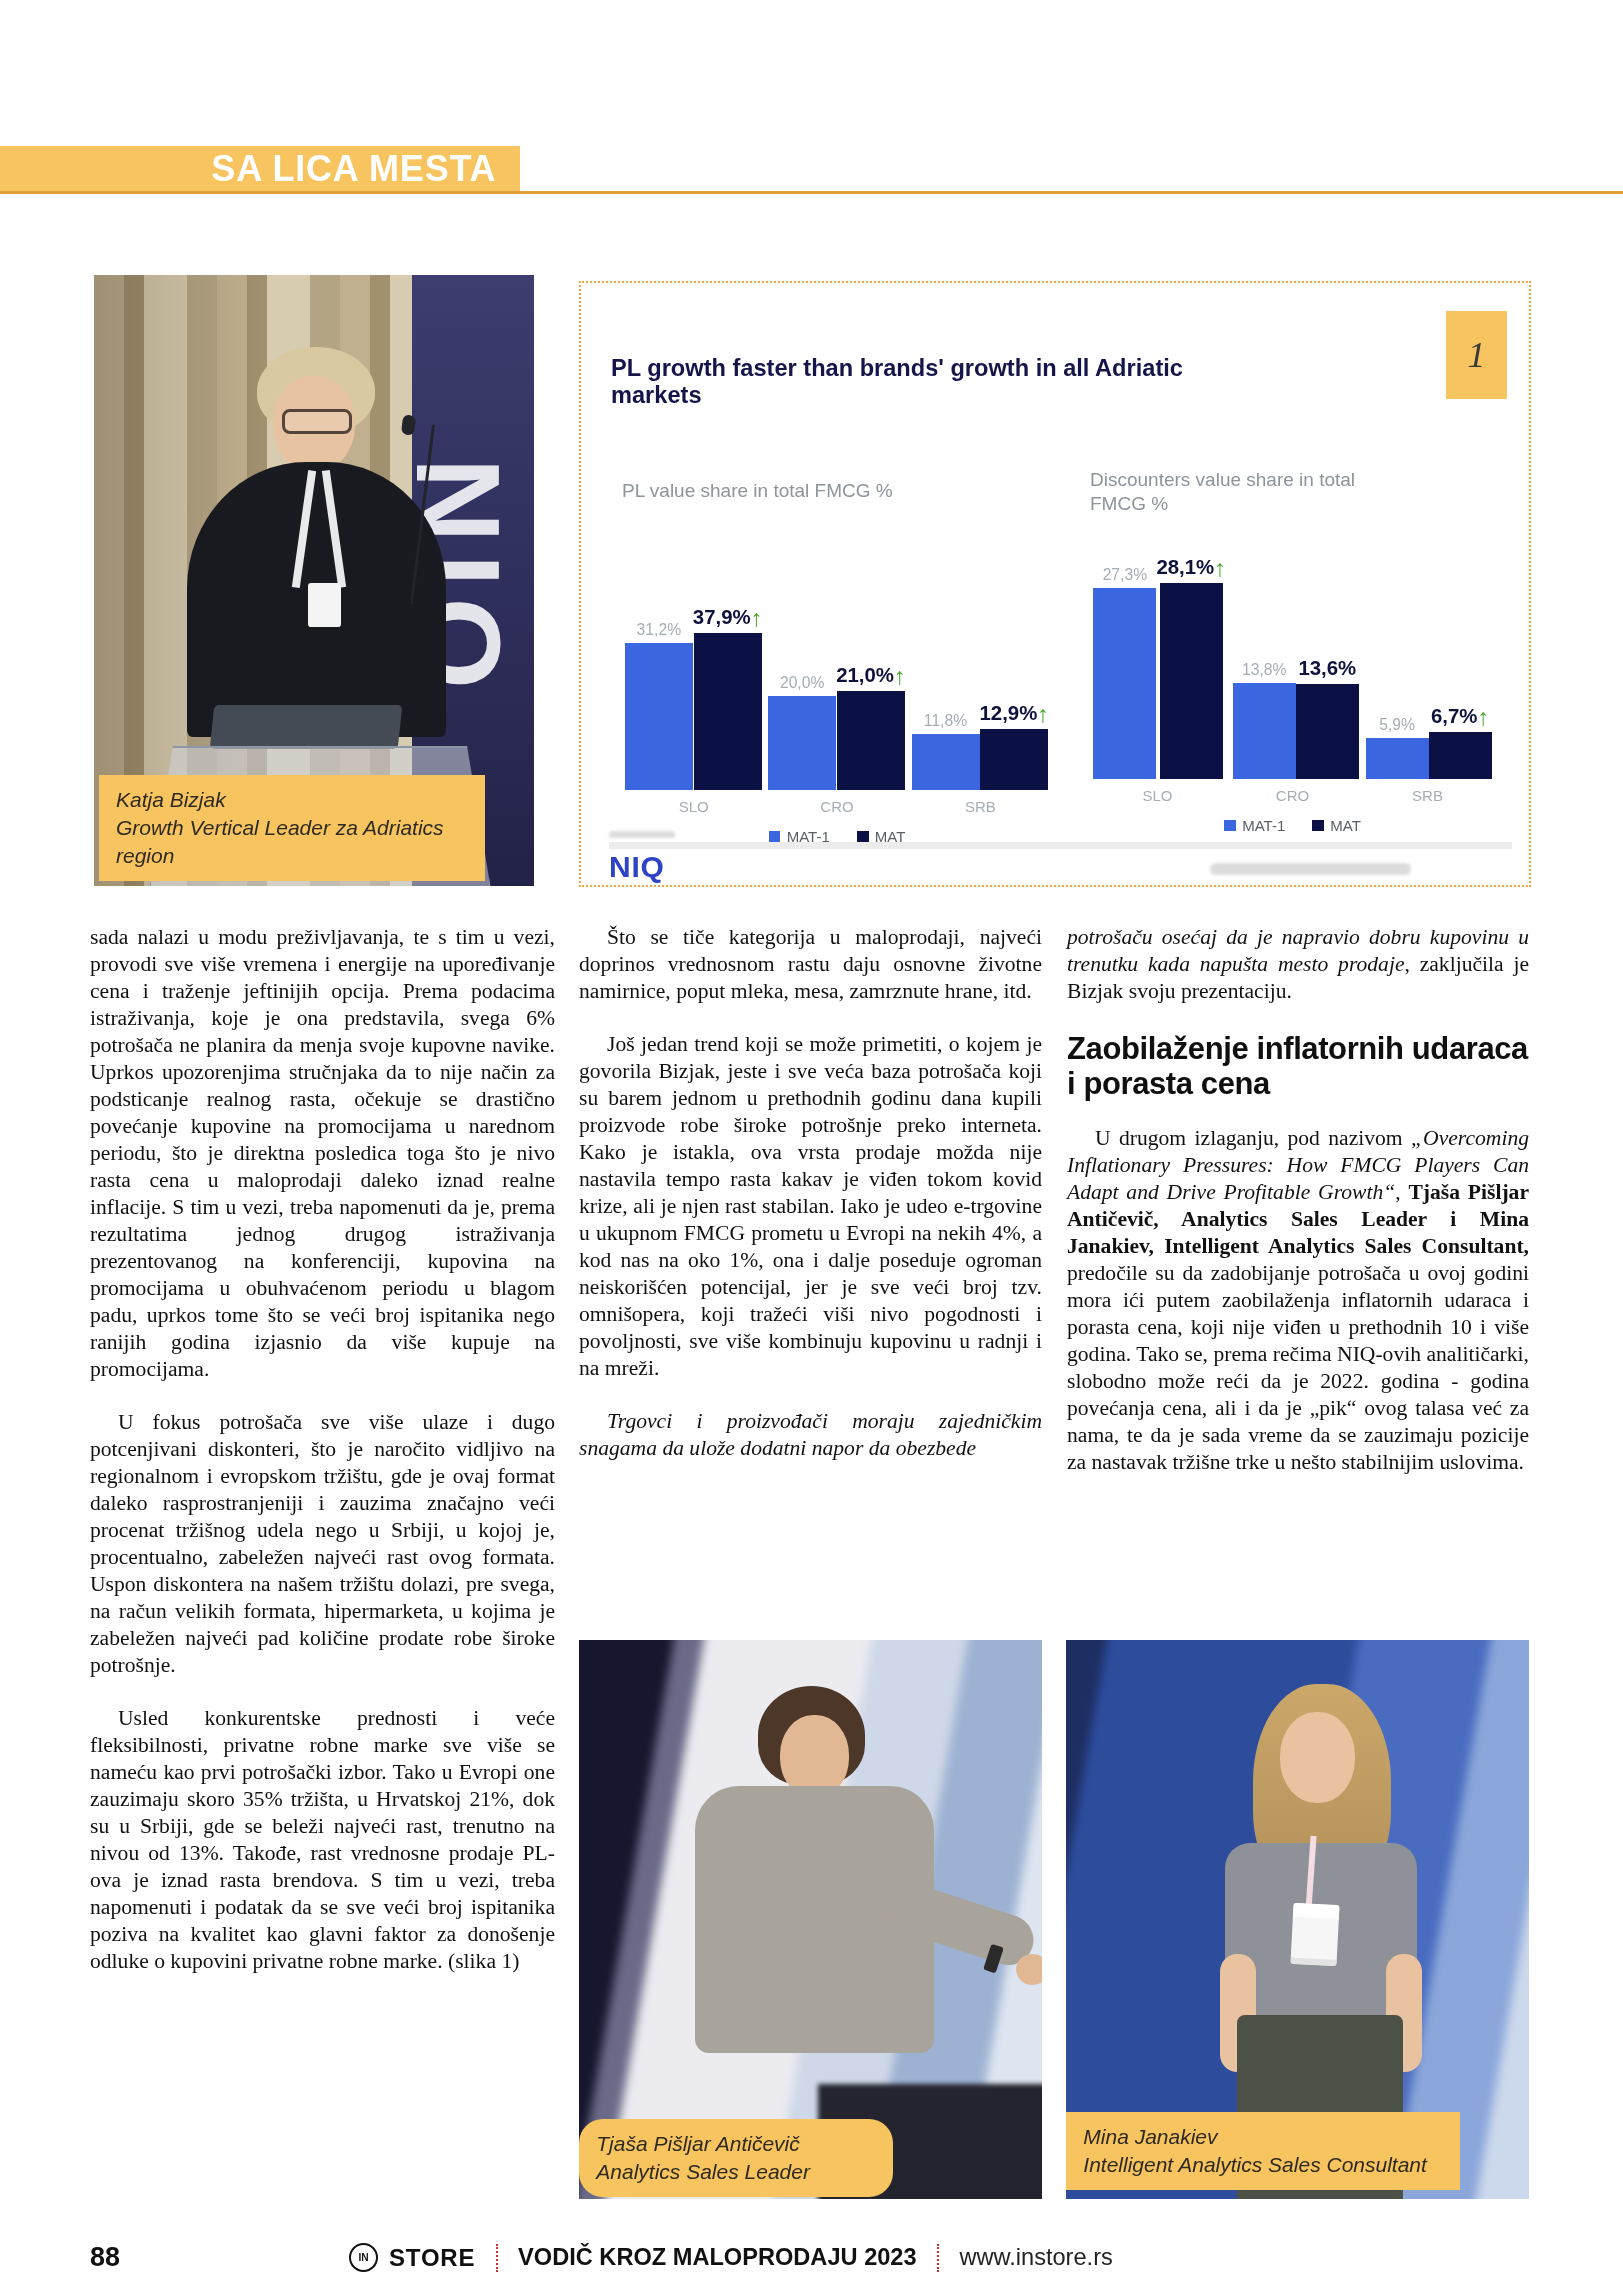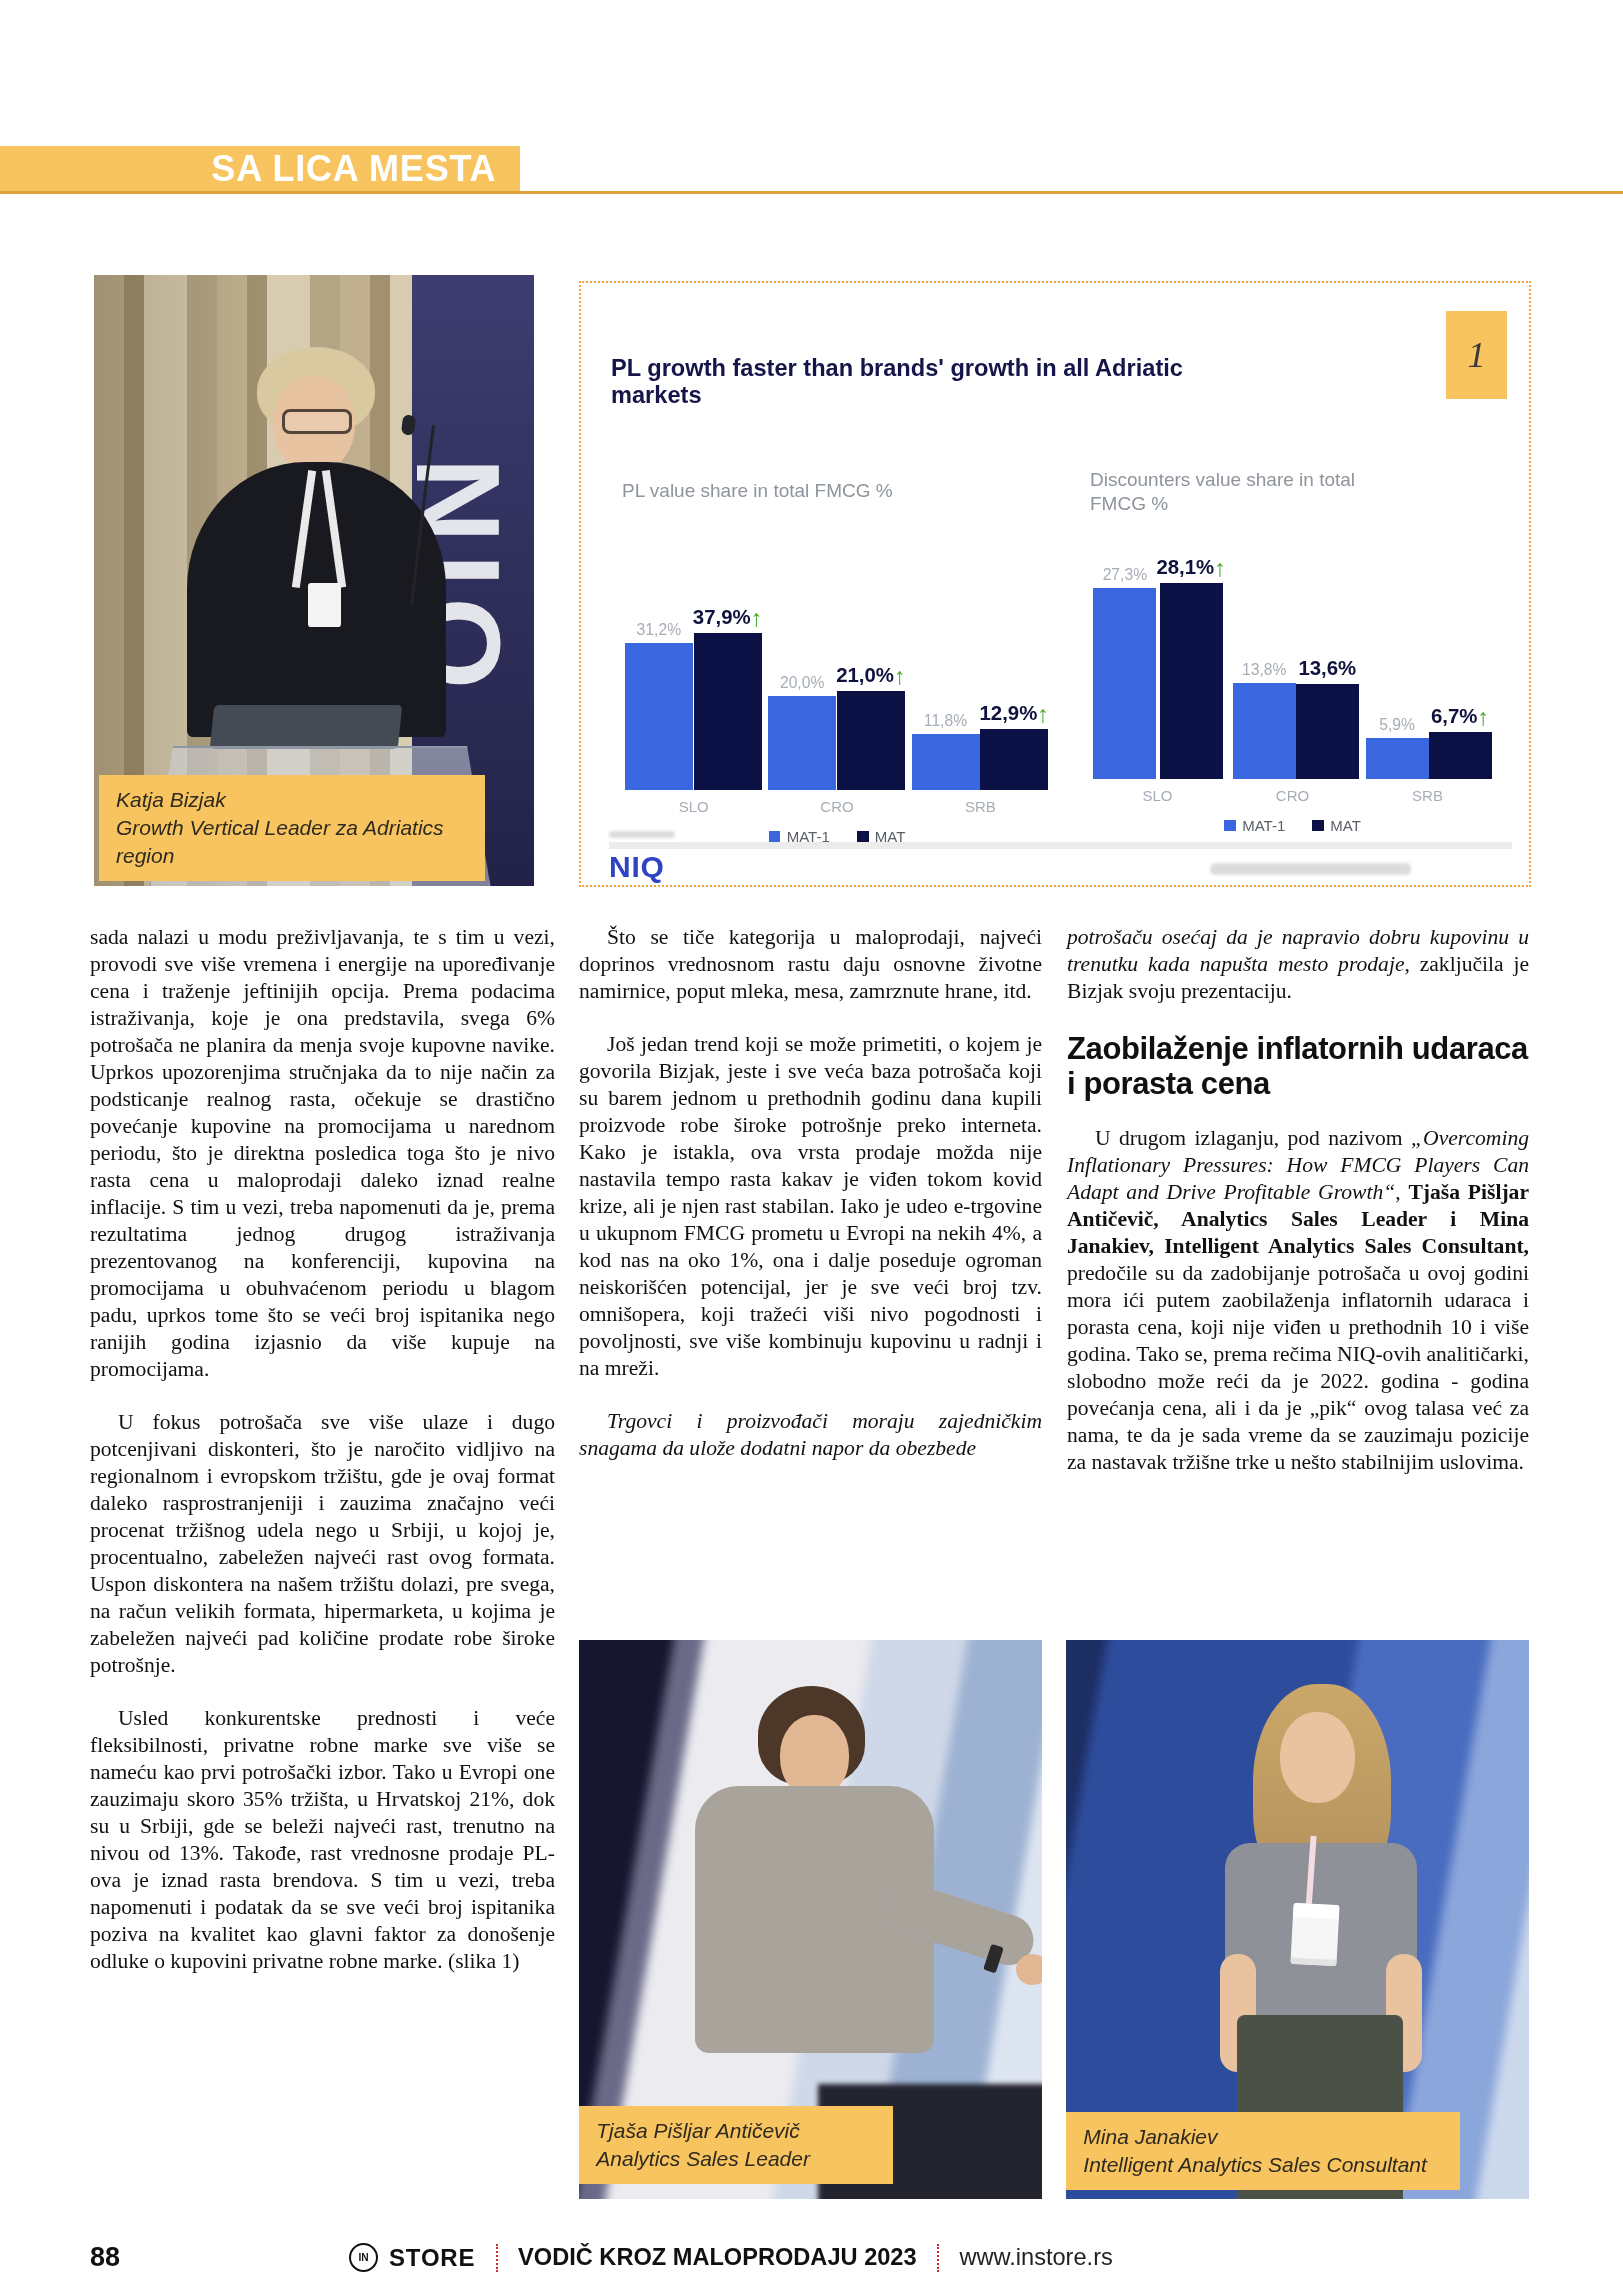--- a/index.html
+++ b/index.html
@@ -238,21 +238,21 @@
 
 <div class="photo" id="photo-tjasa">
   <div class="blur-bg" style="background:linear-gradient(100deg,#16162e 0 19%,#6a6a88 19% 24%,#ebebf0 24% 52%,#cfd8e8 52% 68%,#9db2d2 68% 84%,#dde5f1 84% 100%);"></div>
   <div class="shape" style="right:-7.9px;bottom:-7.9px;width:50%;height:22%;background:#24242e;filter:blur(2.4px);"></div>
   <div class="shape" style="left:179px;top:46px;width:107px;height:99px;background:#4c3728;border-radius:52% 52% 42% 42%;"></div>
   <div class="shape" style="left:201px;top:75px;width:69px;height:83px;background:#e2b794;border-radius:48%;"></div>
   <div class="shape" style="left:116px;top:146px;width:239px;height:267px;background:#a8a39b;border-radius:44px 44px 14px 14px;"></div>
   <div class="shape" style="left:303px;top:259px;width:154px;height:50px;background:#a8a39b;border-radius:28px;transform:rotate(18deg);"></div>
   <div class="shape" style="left:437px;top:314px;width:33px;height:31px;background:#e2b794;border-radius:50%;"></div>
   <div class="shape" style="left:408px;top:305px;width:12.6px;height:27px;background:#2a2a2a;border-radius:3.1px;transform:rotate(18deg);"></div>
-  <div class="pcap" style="left:0;bottom:15px;width:314px;">
+  <div class="pcap" style="left:0;bottom:2px;width:314px;border-radius:24px;">
     <div>Tjaša Pišljar Antičevič</div>
     <div>Analytics Sales Leader</div>
   </div>
 </div>
 
 <div class="photo" id="photo-mina">
   <div class="blur-bg" style="background:linear-gradient(100deg,#1d2e63 0 10%,#2d4c9c 10% 52%,#4a6cc0 52% 74%,#8aa6da 74% 88%,#ccd8ec 88% 100%);"></div>
   <div class="shape" style="left:187px;top:44px;width:138px;height:212px;background:linear-gradient(#cba76a,#b2905a);border-radius:46% 46% 40% 40%;"></div>
   <div class="shape" style="left:214px;top:72px;width:75px;height:91px;background:#e9c3a0;border-radius:48%;"></div>
   <div class="shape" style="left:159px;top:203px;width:192px;height:176px;background:#8e9298;border-radius:25px 25px 9.4px 9.4px;"></div>

